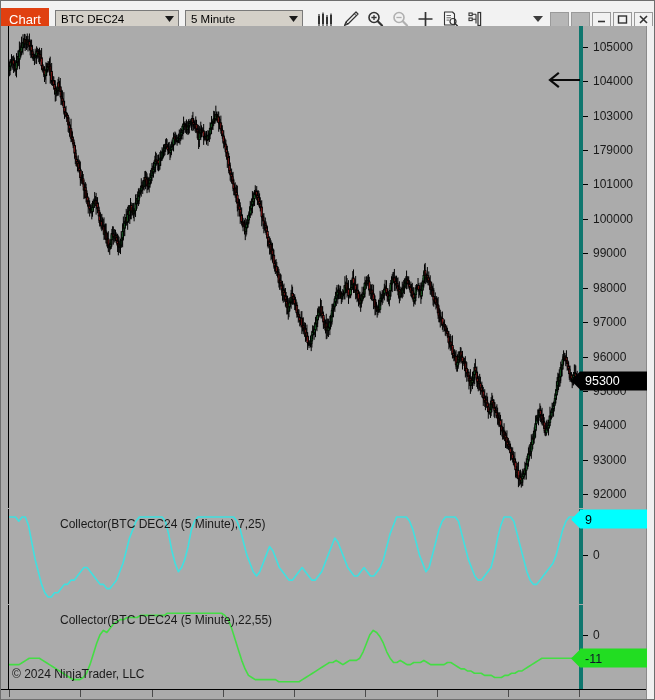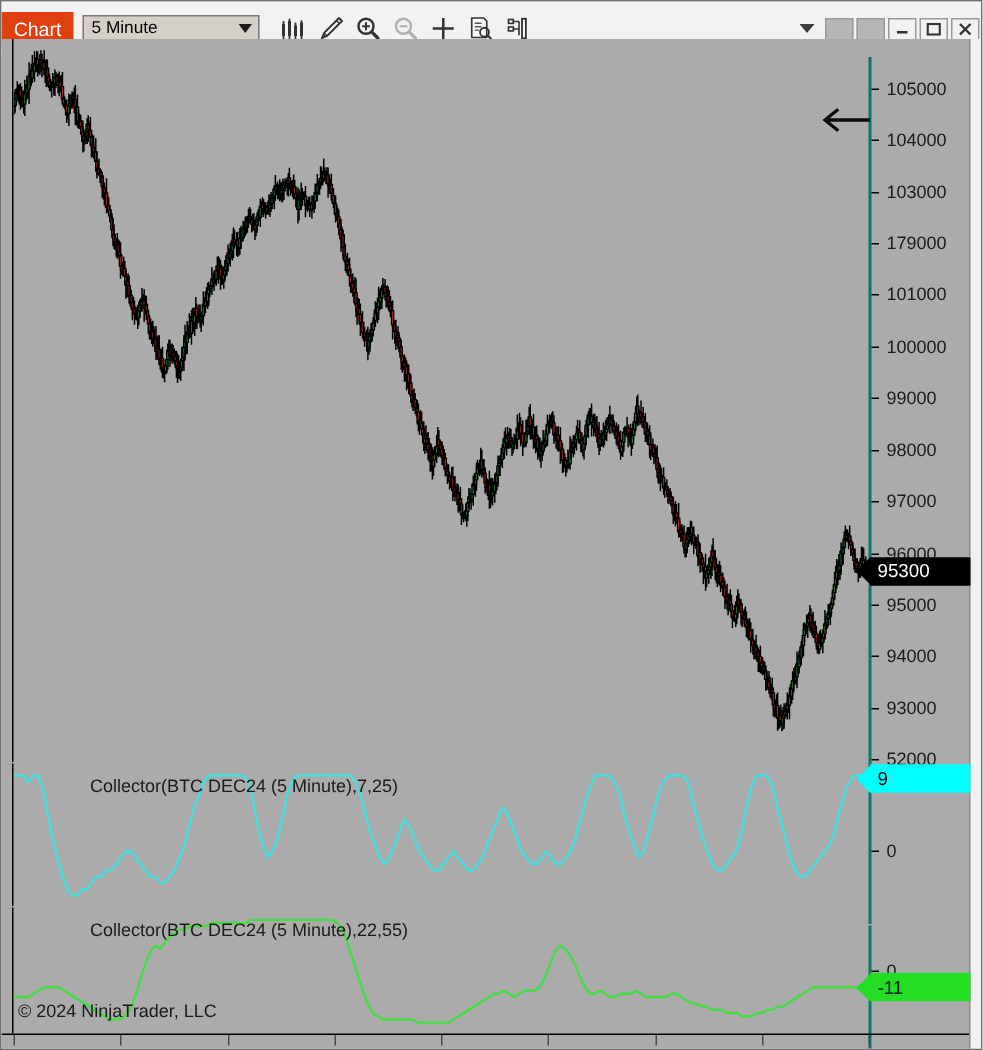--- a/index.html
+++ b/index.html
@@ -150,25 +150,25 @@
     left: 8px;
     top: 0;
     width: 570px;
     height: 100%;
     overflow: hidden;
   }
   .plot svg { display: block; }
 
   .axis-col {
     position: absolute;
-    top: 12px;
+    top: 0;
     left: 578px;
     width: 57px;
     height: 100%;
-    border-left: 2px solid #0f766e;
+    border-left: 4px solid #0f766e;
     box-sizing: border-box;
   }
   .axis-label {
     position: absolute;
     left: 10px;
     font-size: 12px;
     color: #1a1a1a;
     white-space: nowrap;
     transform: translateY(-50%);
   }
@@ -278,20 +278,28 @@
 </head>
 <body>
 
 <div id="app">
 
   <div class="toolbar">
     <div class="chart-tab">
       <span>Chart</span>
     </div>
 
+    <div class="combo combo-instrument">
+      <span class="combo-text">BTC DEC24</span>
+      <span class="combo-arrow">
+        <svg width="9" height="6" viewBox="0 0 9 6">
+            <path d="M0 0 L9 0 L4.5 6 Z" fill="#1a1a1a"></path>
+          </svg>
+      </span>
+    </div>
 
     <div class="combo combo-interval">
       <span class="combo-text">5 Minute</span>
       <span class="combo-arrow">
         <svg width="9" height="6" viewBox="0 0 9 6">
             <path d="M0 0 L9 0 L4.5 6 Z" fill="#1a1a1a"></path>
           </svg>
       </span>
     </div>
 
@@ -2005,21 +2013,21 @@
           <div class="axis-label" style="top:296.1px">97000</div>
           <div class="axis-tick" style="top:330.5px"></div>
           <div class="axis-label" style="top:330.5px">96000</div>
           <div class="axis-tick" style="top:364.9px"></div>
           <div class="axis-label" style="top:364.9px">95000</div>
           <div class="axis-tick" style="top:399.4px"></div>
           <div class="axis-label" style="top:399.4px">94000</div>
           <div class="axis-tick" style="top:433.8px"></div>
           <div class="axis-label" style="top:433.8px">93000</div>
           <div class="axis-tick" style="top:468.2px"></div>
-          <div class="axis-label" style="top:468.2px">52000</div>
+          <div class="axis-label" style="top:468.2px">92000</div>
         </div>
       <div class="price-marker marker-price" id="price-marker" style="top: 354.6px;">
         <span class="marker-point"></span>
         <span class="marker-body">95300</span>
       </div>
     </div>
 
     <div class="panel" id="ind1-panel" style="top:482px; height:96px;">
       <div class="left-rail"></div>
       <div class="plot">

